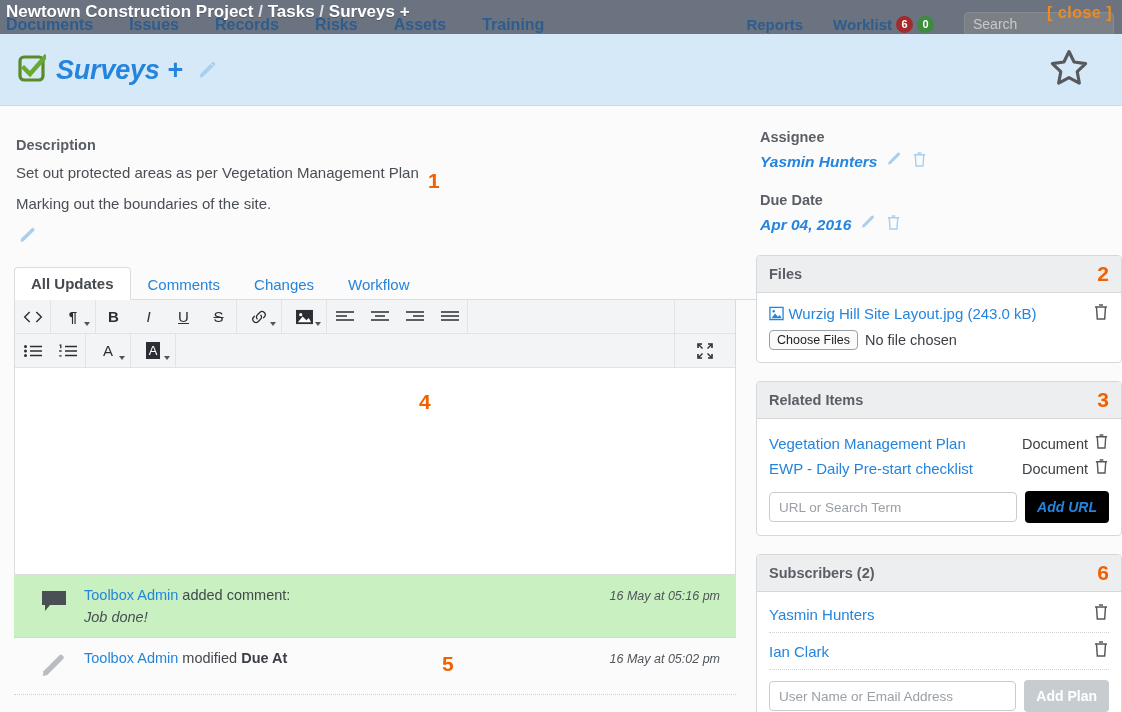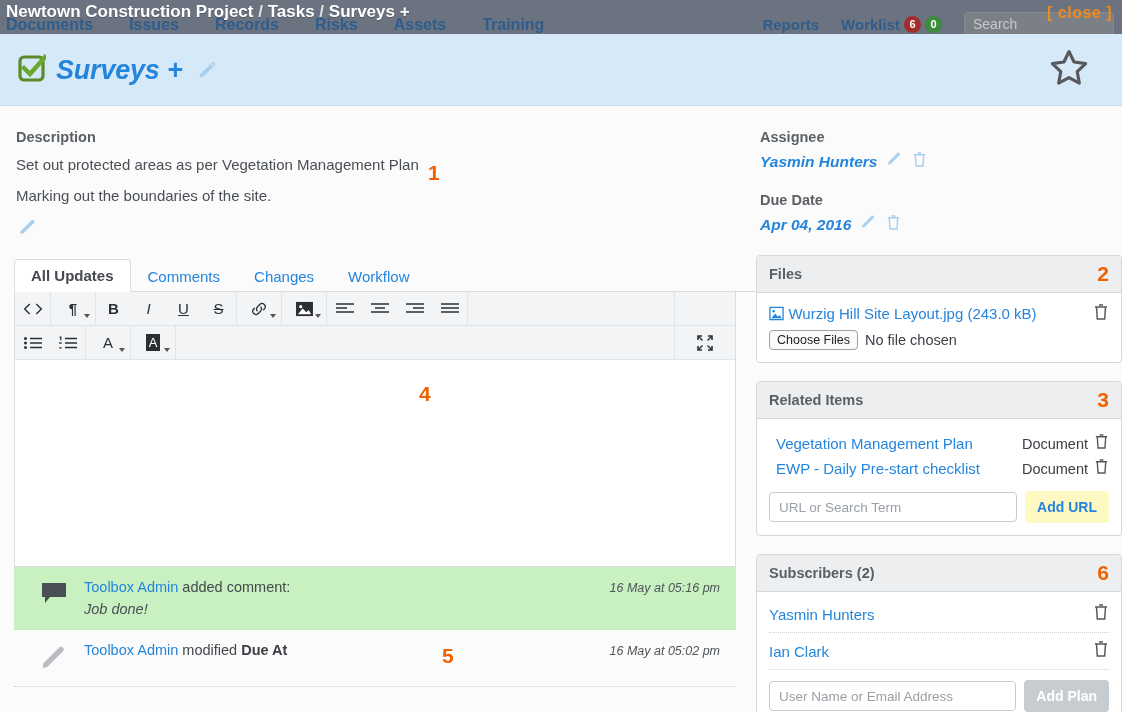--- a/index.html
+++ b/index.html
@@ -21,21 +21,21 @@
     position:absolute; left:0; top:12px; width:1122px; height:34px;
     display:flex; align-items:flex-start; padding-left:6px;
     color:#2f5f8f;
   }
   .nav-row a {
     color:#2e5d8d; font-size:16px; font-weight:bold; text-decoration:none;
     margin-right:36px; line-height:26px;
   }
   .nav-right-row {
     position:absolute; right:0; top:12px; height:34px;
-    display:flex; align-items:flex-start;
+    display:flex; align-items:flex-start;gap:8px;
   }
   .nav-right-row a {
     color:#2e5d8d; font-size:15px; font-weight:bold; text-decoration:none;
     margin-right:22px; line-height:26px;
   }
   .badge {
     display:inline-block; min-width:17px; height:17px; border-radius:9px;
     font-size:11px; font-weight:bold; color:#fff; text-align:center;
     line-height:17px; padding:0 4px; vertical-align:2px; margin-left:4px;
   }
@@ -69,21 +69,21 @@
     margin-left:10px; letter-spacing:-.2px;
   }
   .pencil {
     display:inline-block; width:20px; height:20px; margin-left:14px;
     position:relative;
   }
   .star { position:absolute; right:32px; top:50%; transform:translateY(-50%); }
 
   
   .content { position:absolute; left:0; top:107px; width:1122px; height:605px; }
-  .left-col { position:absolute; left:0; top:0; width:750px; }
+  .left-col { position:absolute; left:0; top:8px; width:750px; }
   .right-col { position:absolute; left:756px; top:0; width:366px; }
 
   
   .desc-wrap { padding:22px 16px 0 16px; position:relative; }
   .desc-head { font-size:14.5px; font-weight:bold; color:#5a5f66; margin-bottom:11px;}
   .desc-p { font-size:15px; color:#4a4f55; margin:0 0 14px 0; }
   .ann {
     color:#f26100; font-size:21px; font-weight:bold; position:absolute;
   }
 
@@ -167,31 +167,31 @@
   .link { color:#2585dd; font-size:15px; text-decoration:none; }
   .file-line { display:flex; align-items:center; justify-content:space-between; }
   .file-input-line { margin-top:5px; display:flex; align-items:center; gap:7px; }
   .choose-btn {
     border:1px solid #9aa0a6; border-radius:4px; background:#fafafa;
     font-size:12.5px; color:#222; padding:2px 7px; cursor:pointer;
   }
   .no-file { font-size:14.5px; color:#3c4045; }
   .rel-row {
     display:flex; align-items:center; justify-content:space-between;
-    padding:2px 0; gap:2px;margin-left:7px;
+    padding:2px 0; gap:2px;
   }
   .rel-type { font-size:14.5px; color:#3c4045; }
   .inp {
     border:1px solid #c8ccd0; border-radius:4px; height:30px;
     font-size:13.5px; color:#3b82f6; padding:0 9px; outline:none; background:#fff;
   }
   .inp::placeholder { color:#9aa0a6; }
   .btn-blue {
-    background:#fef9c3; color:#2585dd; font-weight:bold; font-size:14px;
-    border:none; border-radius:4px; padding:8px 12px; cursor:pointer;
+    background:#000000; color:#2585dd; font-weight:bold; font-size:14px;
+    border:none; border-radius:4px; padding:8px 12px; cursor:pointer;font-style:italic;
   }
   .btn-grey {
     background:#c7ccd1; color:#fff; font-weight:bold; font-size:14px;
     border:none; border-radius:4px; padding:8px 12px; cursor:default;
   }
   .sub-row {
     display:flex; align-items:center; justify-content:space-between;
     padding:7px 0; border-bottom:1px dotted #cfd3d6;
   }
   .sub-row:last-of-type { border-bottom:1px dotted #cfd3d6; }

